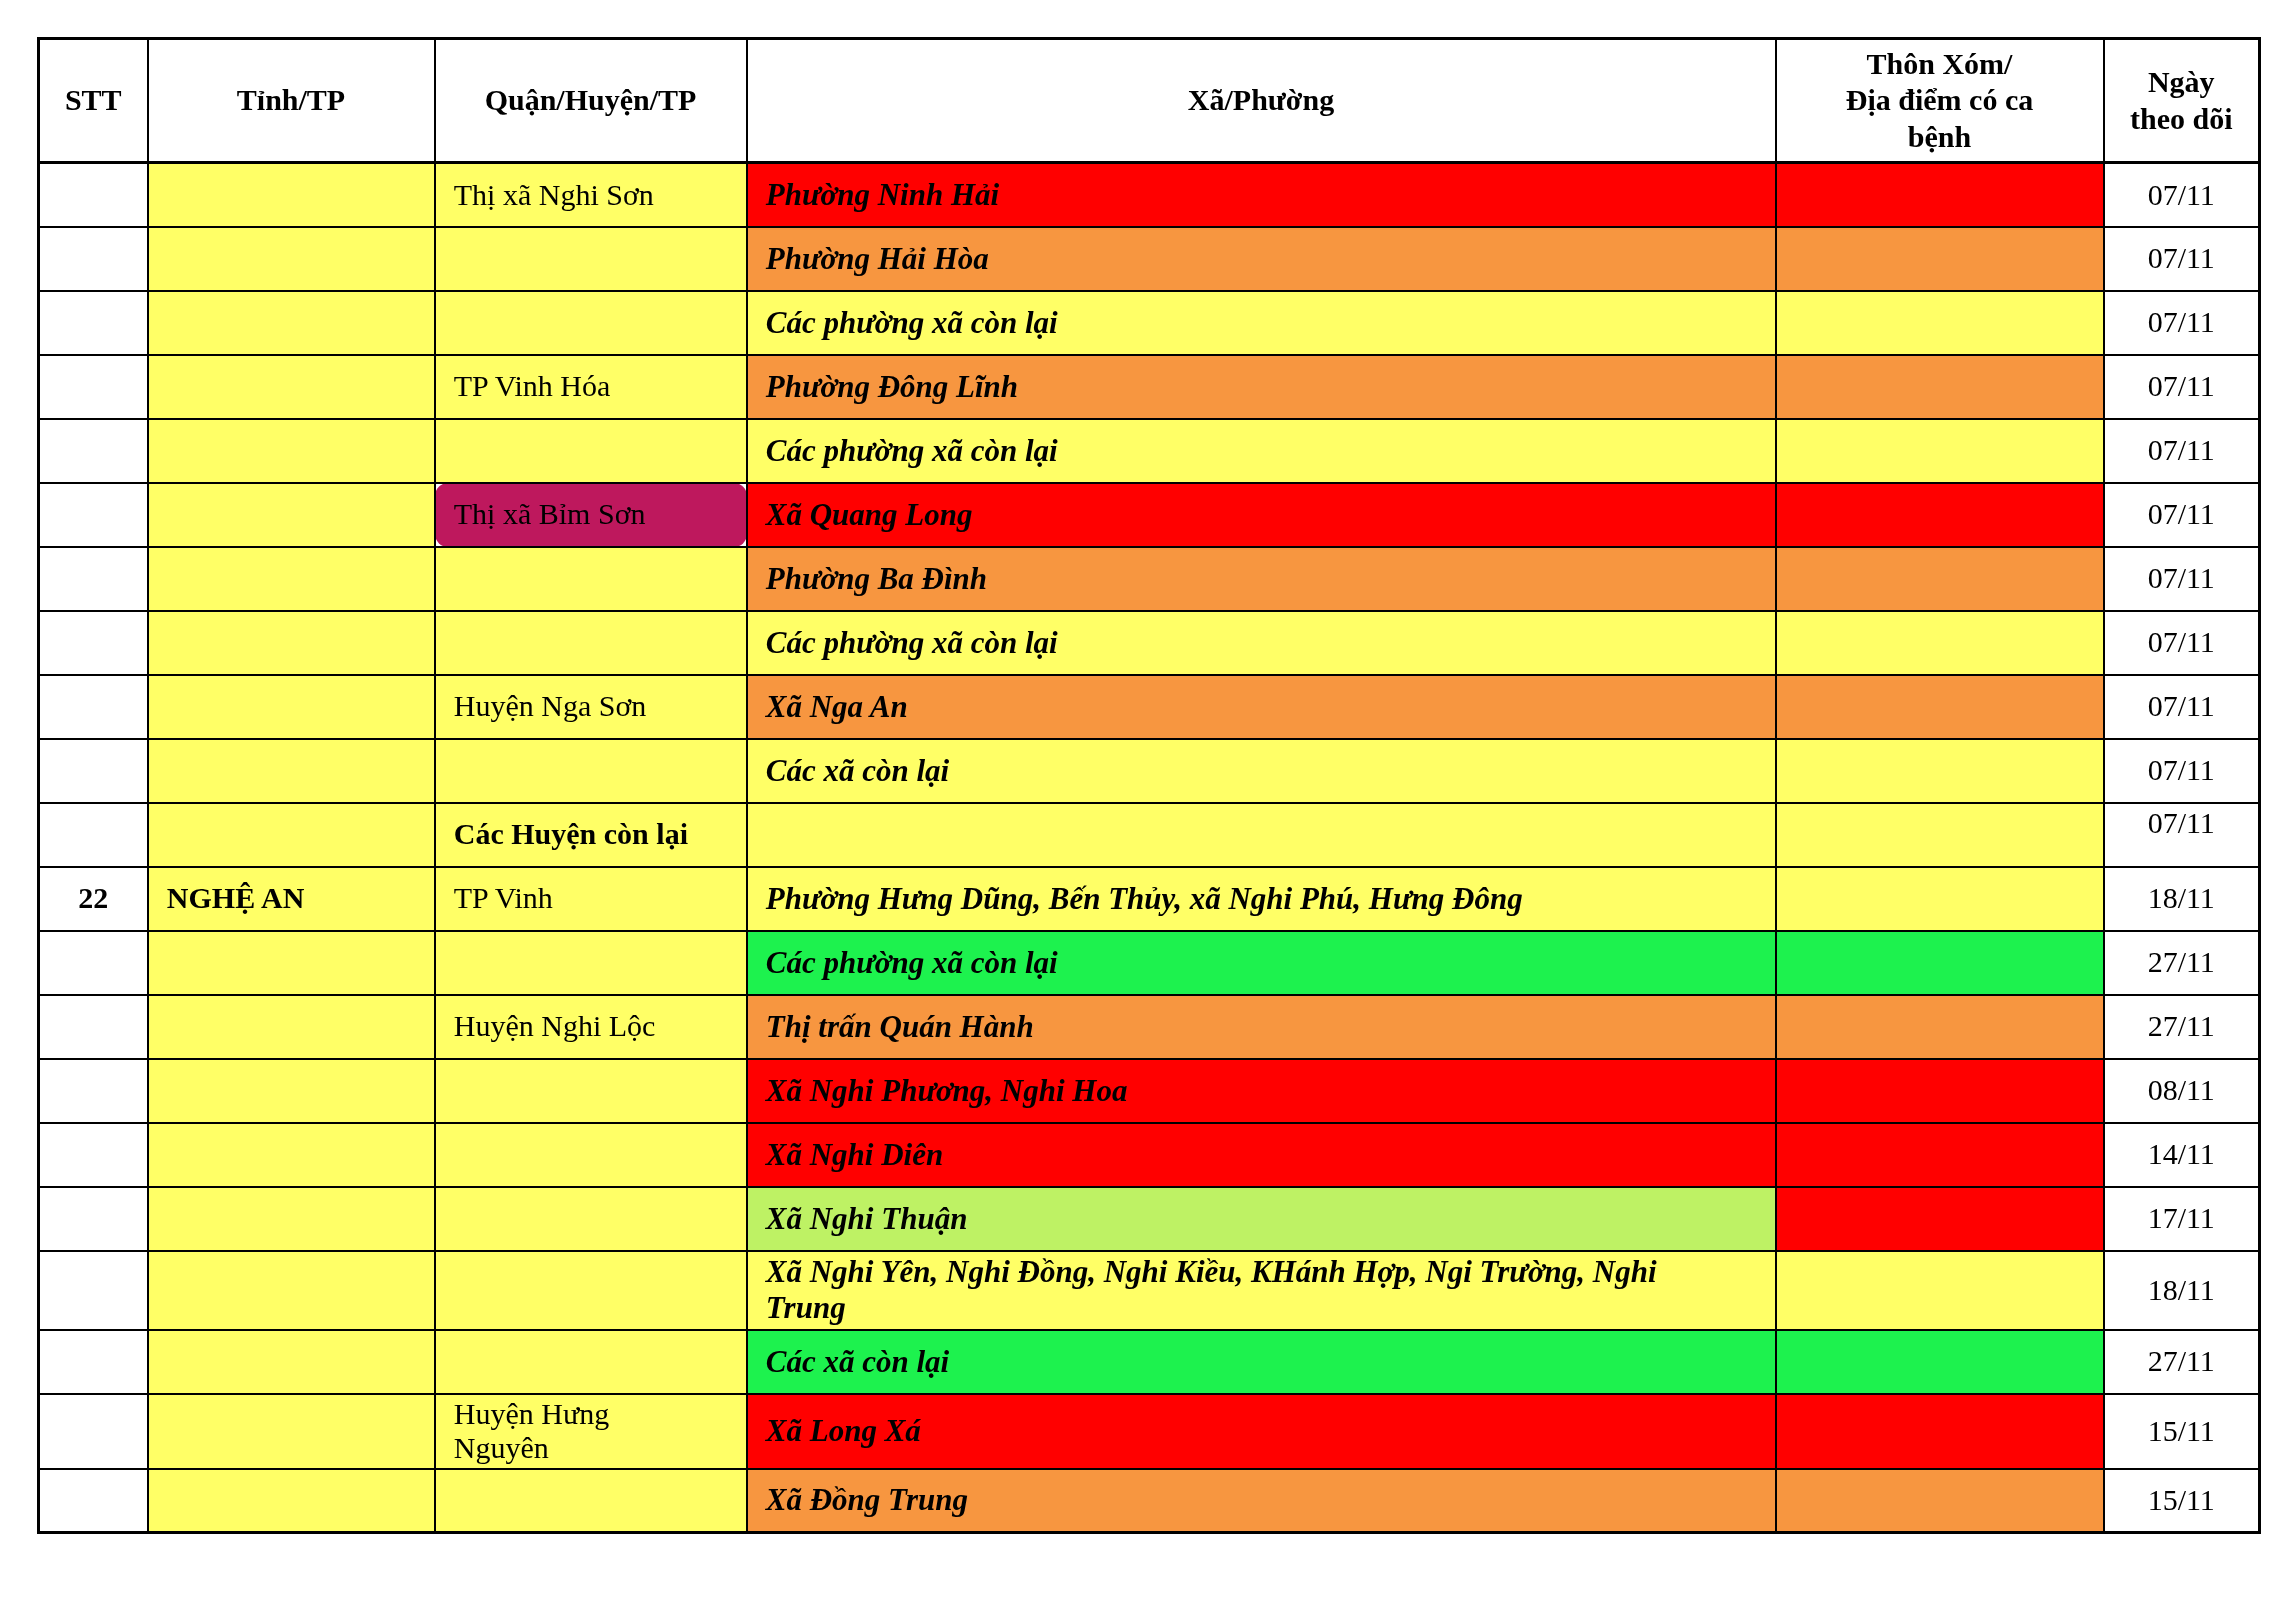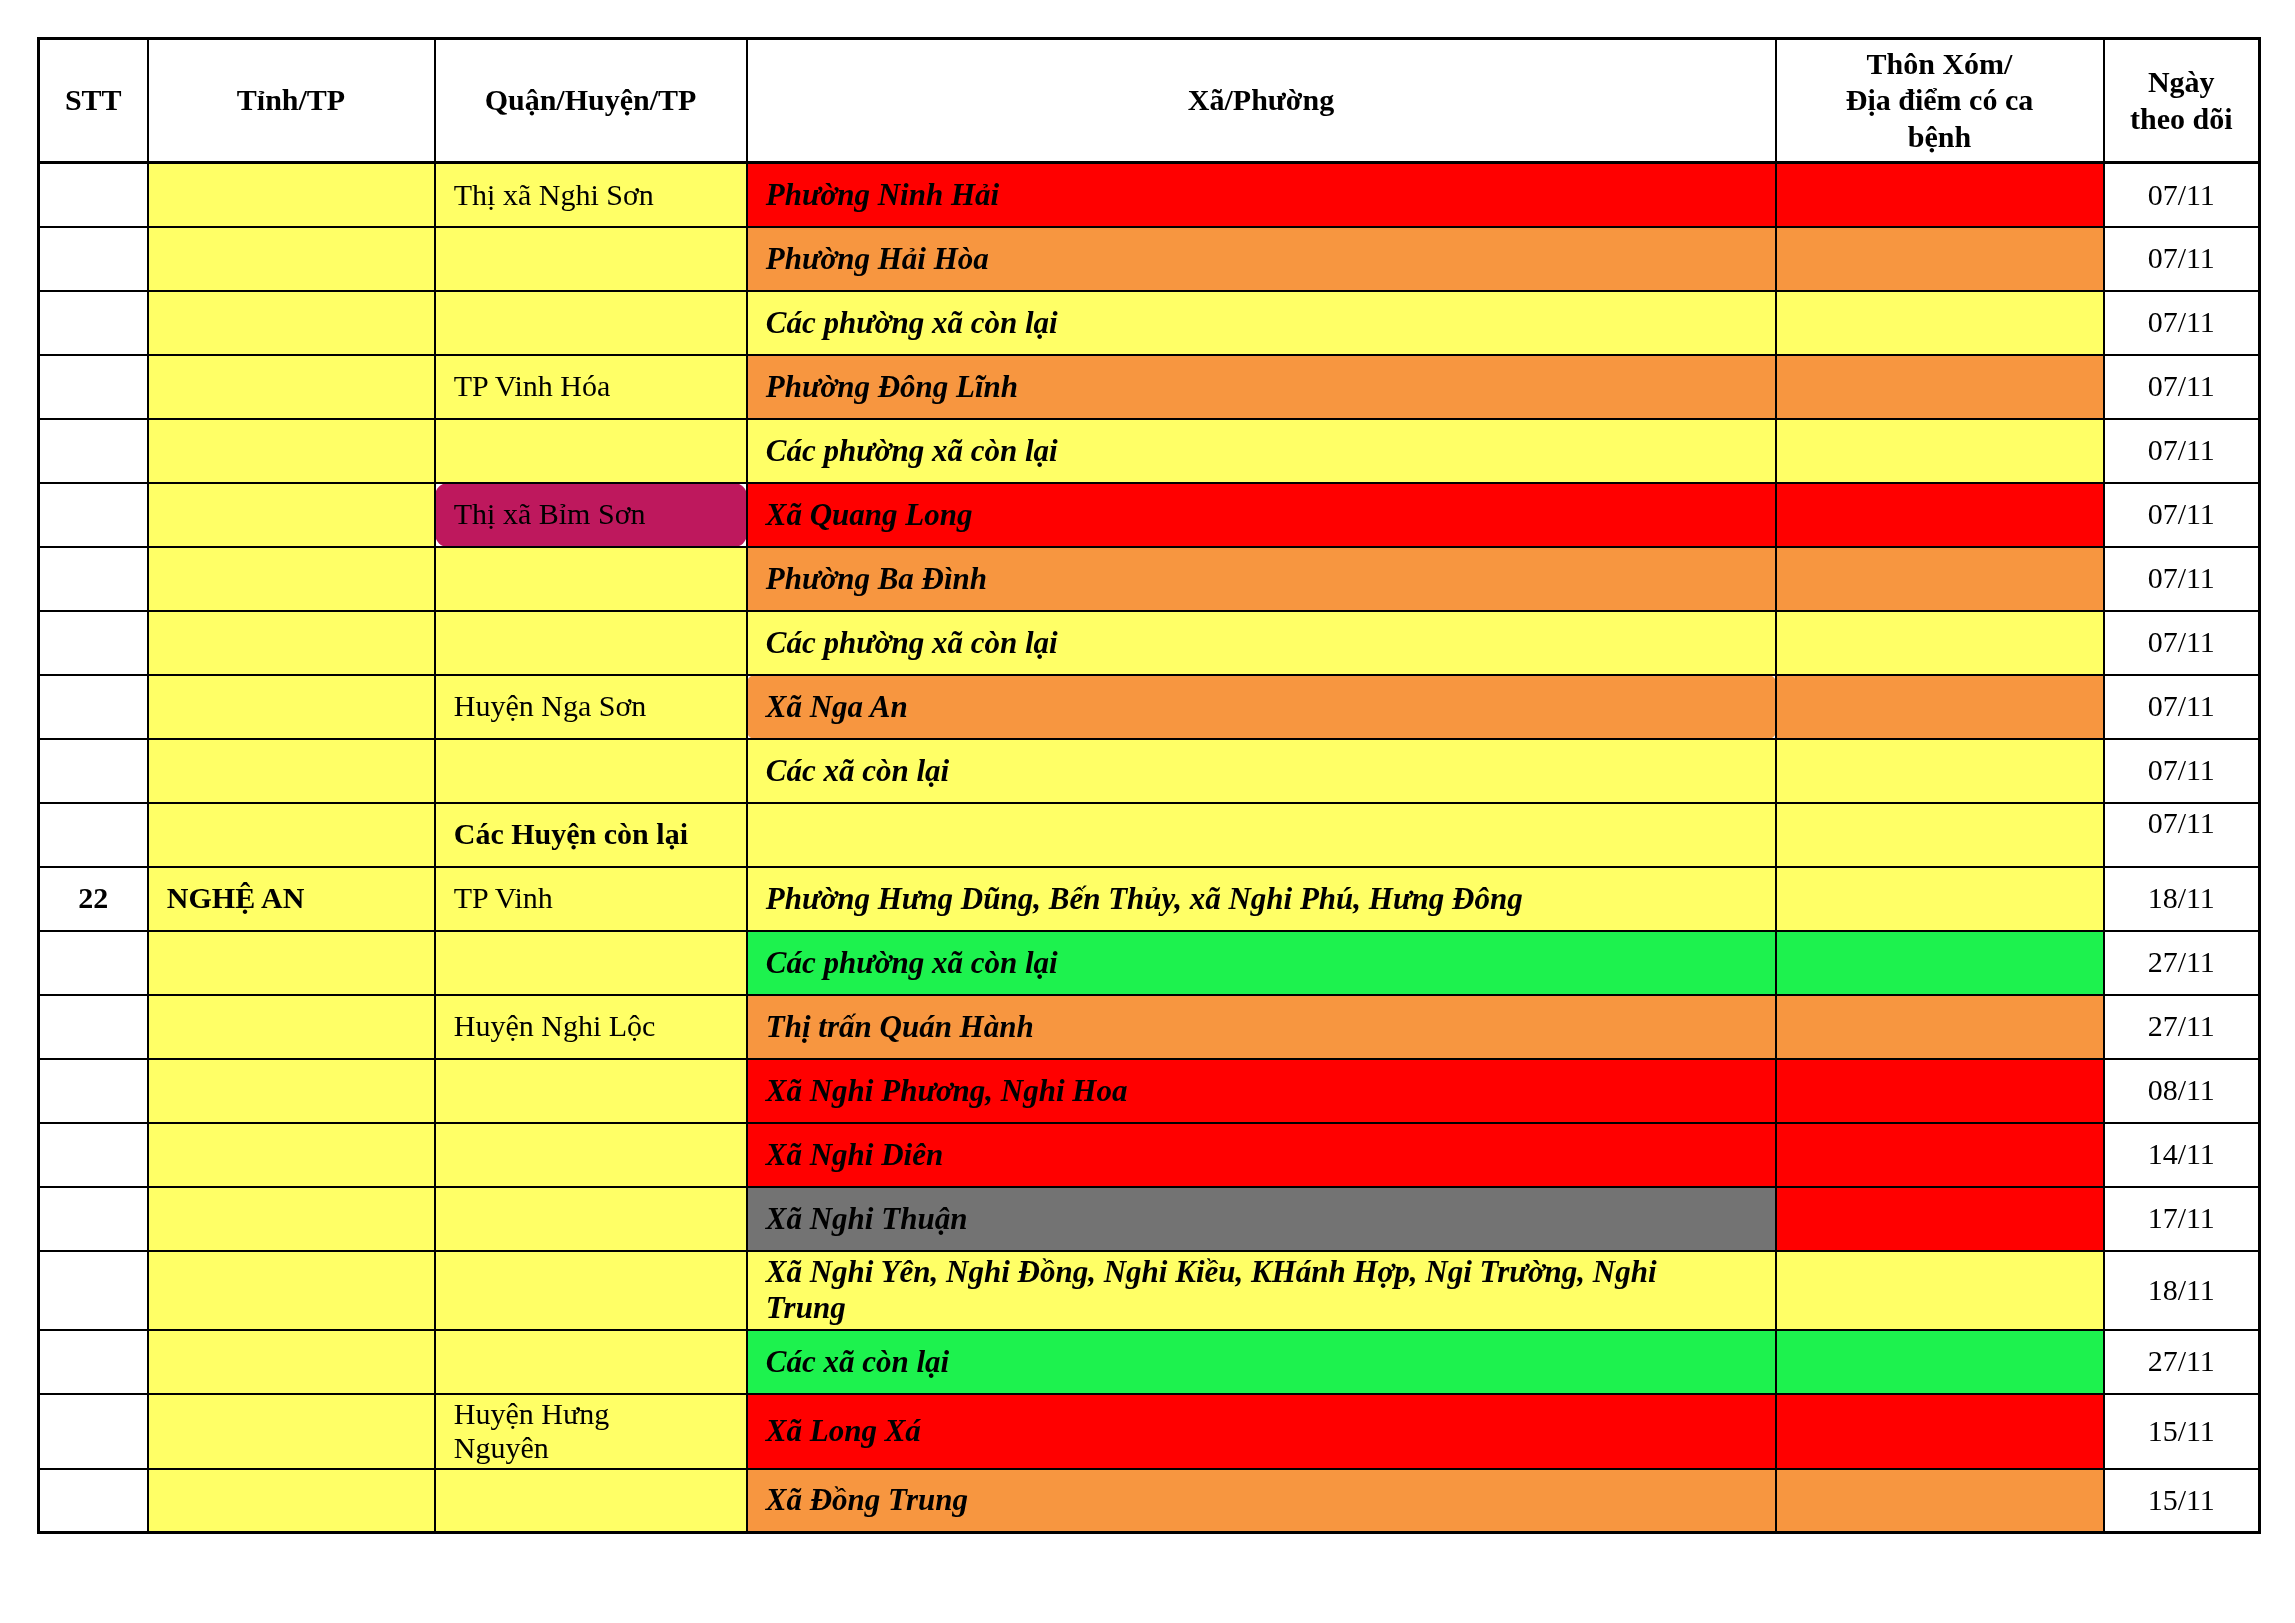--- a/index.html
+++ b/index.html
@@ -161,21 +161,21 @@
     <td class="c-tinh" style="background: rgb(255, 255, 102);"></td>
     <td class="c-quan" style="background: rgb(255, 255, 102);"></td>
     <td class="c-xa" style="background: rgb(255, 255, 102);">Các phường xã còn lại</td>
     <td class="c-thon" style="background: rgb(255, 255, 102);"></td>
     <td class="c-ngay" style="background: rgb(255, 255, 255);">07/11</td>
   </tr>
         <tr class="h-norm">
     <td class="c-stt" style="background: rgb(255, 255, 255);"></td>
     <td class="c-tinh" style="background: rgb(255, 255, 102);"></td>
     <td class="c-quan" style="background: rgb(255, 255, 102);">Huyện Nga Sơn</td>
-    <td class="c-xa" style="background: rgb(247, 150, 64); border-radius: 8px;">Xã Nga An</td>
+    <td class="c-xa" style="background: rgb(247, 150, 64);">Xã Nga An</td>
     <td class="c-thon" style="background: rgb(247, 150, 64);"></td>
     <td class="c-ngay" style="background: rgb(255, 255, 255);">07/11</td>
   </tr>
         <tr class="h-norm">
     <td class="c-stt" style="background: rgb(255, 255, 255);"></td>
     <td class="c-tinh" style="background: rgb(255, 255, 102);"></td>
     <td class="c-quan" style="background: rgb(255, 255, 102);"></td>
     <td class="c-xa" style="background: rgb(255, 255, 102);">Các xã còn lại</td>
     <td class="c-thon" style="background: rgb(255, 255, 102);"></td>
     <td class="c-ngay" style="background: rgb(255, 255, 255);">07/11</td>
@@ -225,21 +225,21 @@
     <td class="c-tinh" style="background: rgb(255, 255, 102);"></td>
     <td class="c-quan" style="background: rgb(255, 255, 102);"></td>
     <td class="c-xa" style="background: rgb(255, 0, 0);">Xã Nghi Diên</td>
     <td class="c-thon" style="background: rgb(255, 0, 0);"></td>
     <td class="c-ngay" style="background: rgb(255, 255, 255);">14/11</td>
   </tr>
         <tr class="h-norm">
     <td class="c-stt" style="background: rgb(255, 255, 255);"></td>
     <td class="c-tinh" style="background: rgb(255, 255, 102);"></td>
     <td class="c-quan" style="background: rgb(255, 255, 102);"></td>
-    <td class="c-xa" style="background: #737373;">Xã Nghi Thuận</td>
+    <td class="c-xa" style="background: #bef264;">Xã Nghi Thuận</td>
     <td class="c-thon" style="background: rgb(255, 0, 0);"></td>
     <td class="c-ngay" style="background: rgb(255, 255, 255);">17/11</td>
   </tr>
         <tr class="h-tall1">
     <td class="c-stt" style="background: rgb(255, 255, 255);"></td>
     <td class="c-tinh" style="background: rgb(255, 255, 102);"></td>
     <td class="c-quan" style="background: rgb(255, 255, 102);"></td>
     <td class="c-xa" style="background: rgb(255, 255, 102);">Xã Nghi Yên, Nghi Đồng, Nghi Kiều, KHánh Hợp, Ngi Trường, Nghi
 Trung</td>
     <td class="c-thon" style="background: rgb(255, 255, 102);"></td>

